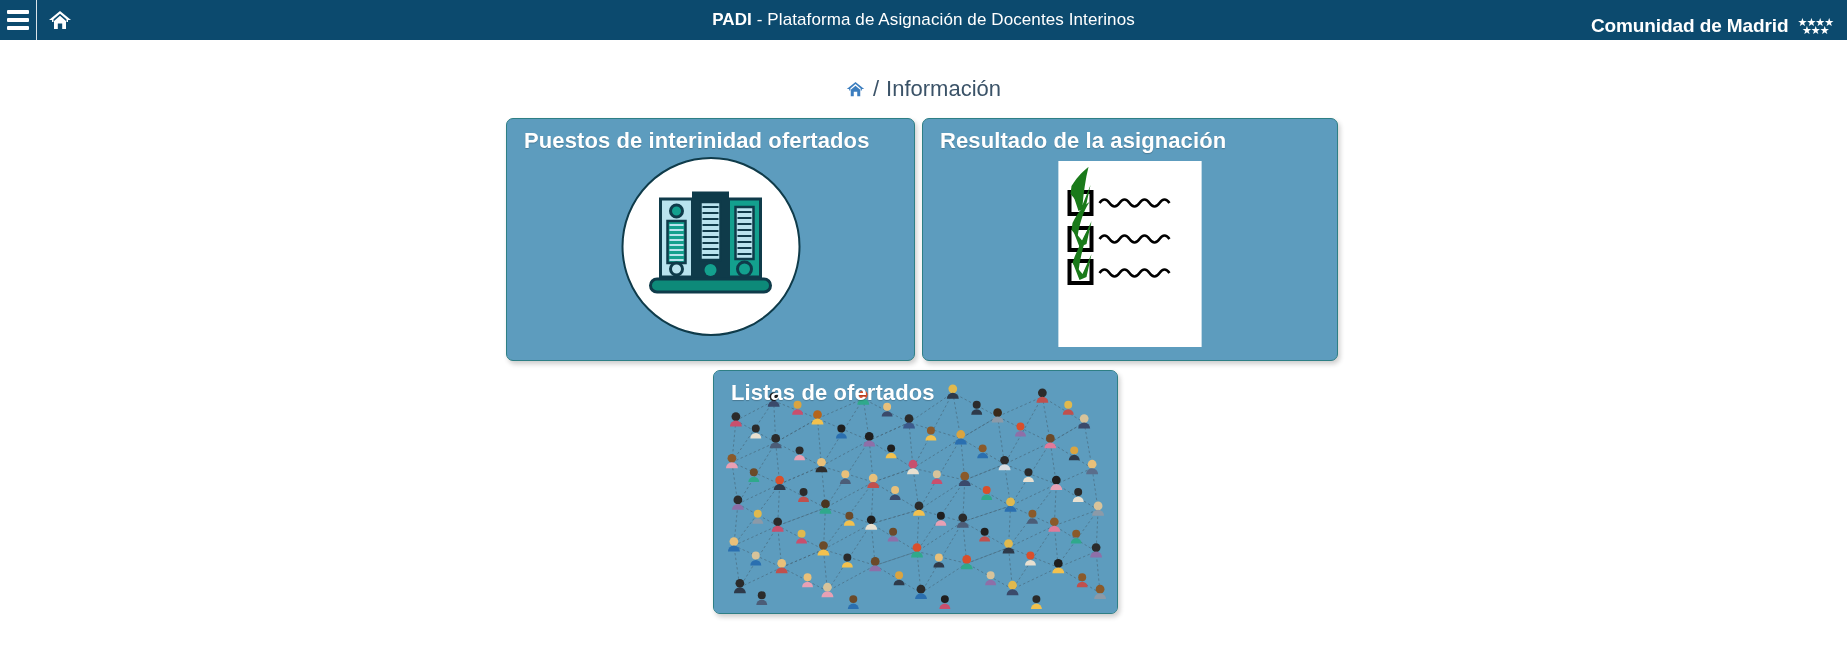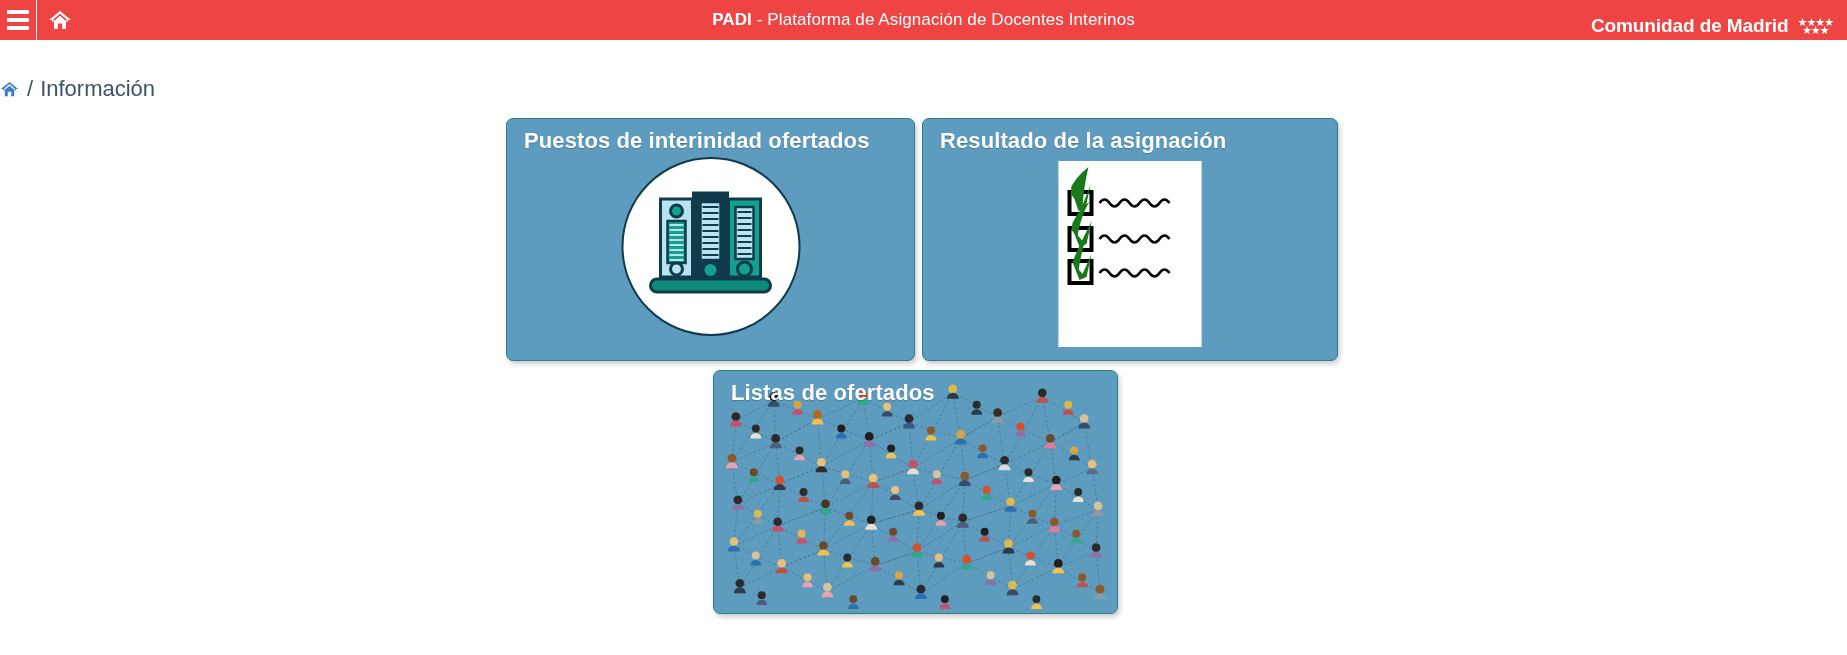--- a/index.html
+++ b/index.html
@@ -13,21 +13,21 @@
     overflow: hidden;
     font-family: "Liberation Sans", sans-serif;
     -webkit-font-smoothing: antialiased;
   }
 
   
   .topbar {
     position: relative;
     width: 100%;
     height: 40px;
-    background: #ef4444;
+    background: #0c4a6e;
     display: flex;
     align-items: center;
     box-sizing: border-box;
   }
   .menu-btn {
     width: 36px;
     height: 40px;
     display: flex;
     flex-direction: column;
     align-items: center;
@@ -105,21 +105,21 @@
     font-size: 11px;
     letter-spacing: -1px;
     line-height: 9px;
     white-space: nowrap;
   }
   .cm-stars .row.bottom { margin-top: -1px; }
 
   
   .breadcrumb {
     width: 100%;
-    text-align: left;
+    text-align: center;
     padding-top: 36px;
     font-size: 0;
     white-space: nowrap;
     text-decoration: underline;
   }
   .breadcrumb .bc-home {
     display: inline-block;
     vertical-align: middle;
     cursor: pointer;
     line-height: 0;

